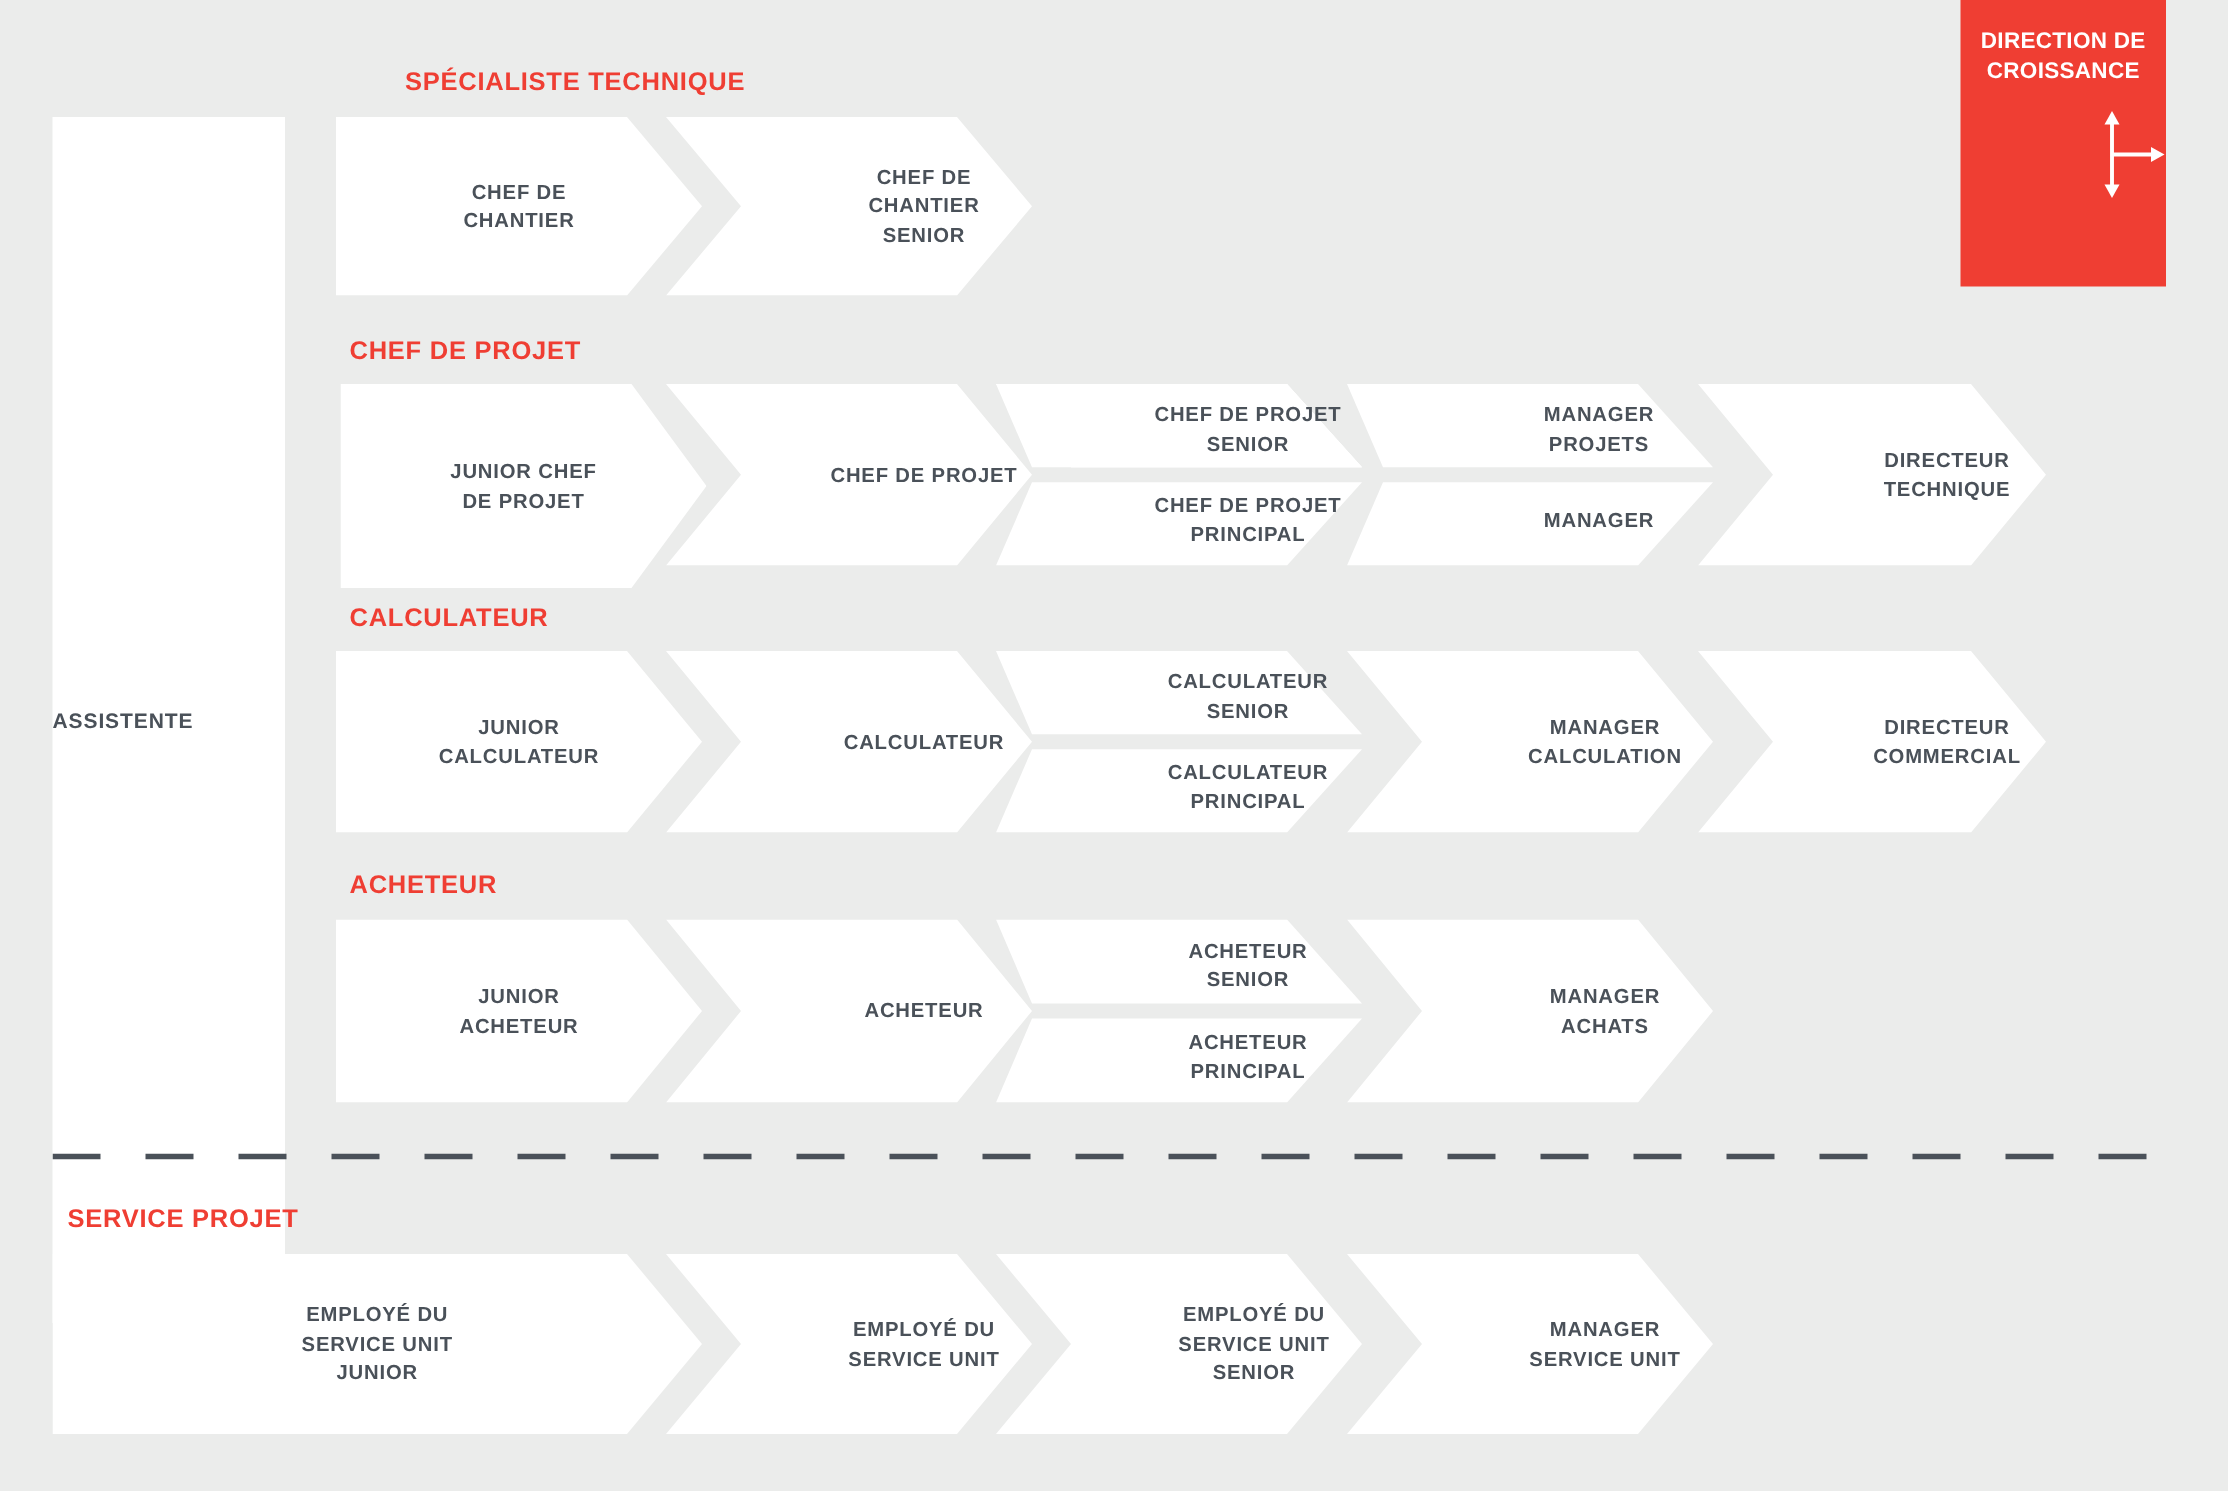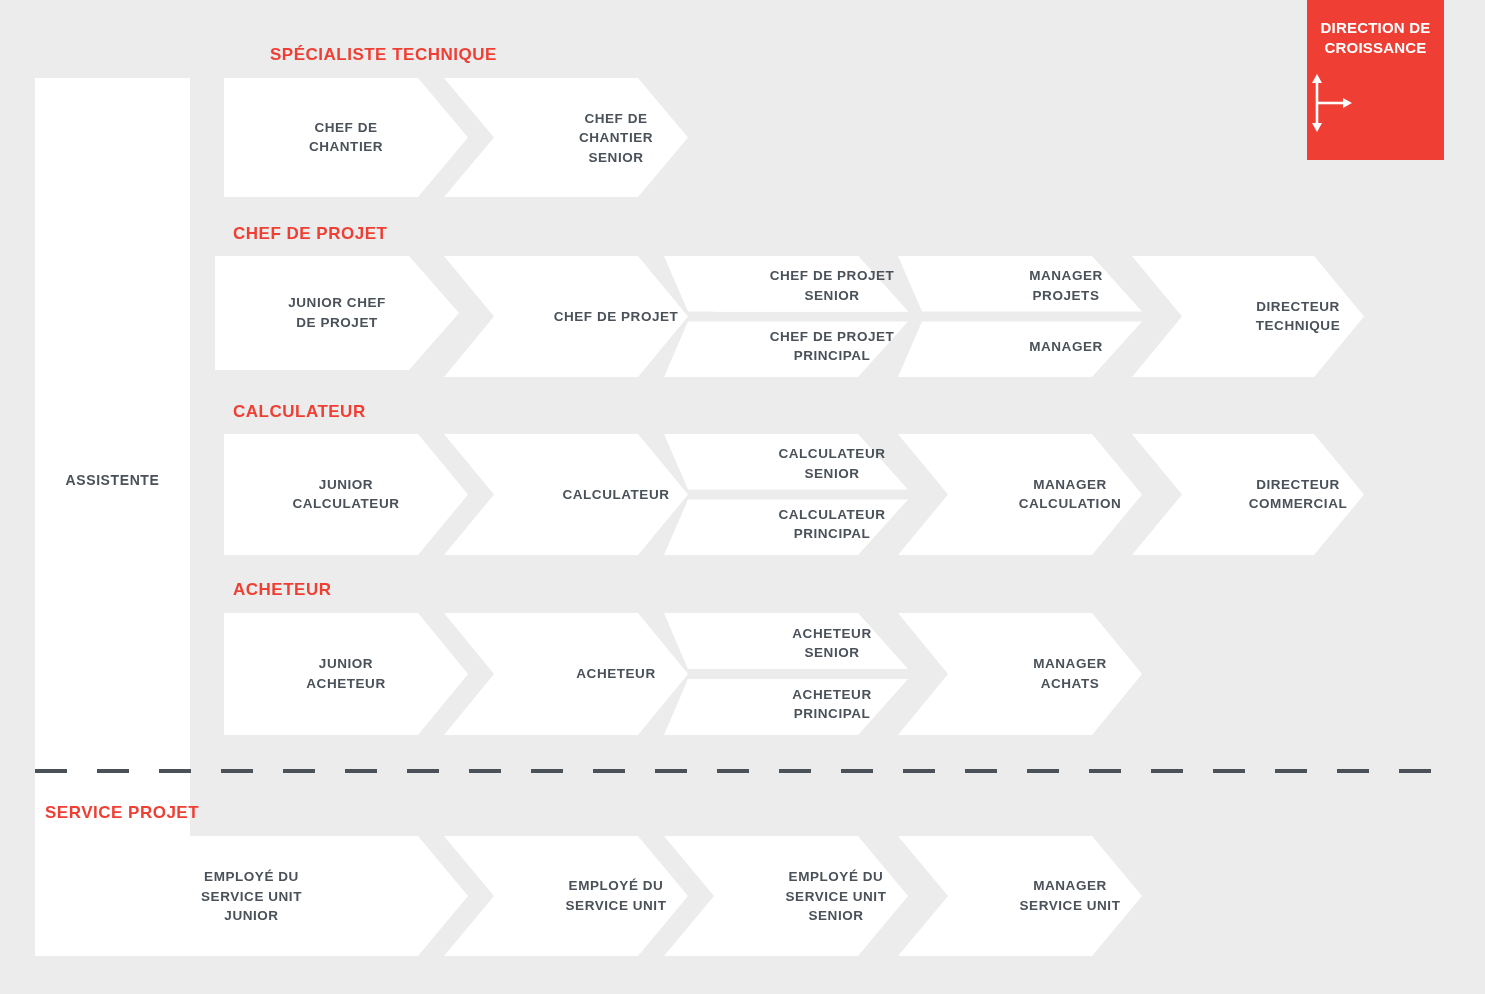--- a/index.html
+++ b/index.html
@@ -17,25 +17,25 @@
     background: #ebeceb;
     overflow: hidden;
   }
 
   
   .growth-badge {
     position: absolute;
     left: 1307px;
     top: 0px;
     width: 137px;
-    height: 160px;
+    height: 191px;
     background: #ef3e33;
     display: flex;
     flex-direction: column;
-    align-items: flex-start;
+    align-items: flex-end;
   }
   .growth-badge .gb-text {
     margin-top: 18px;
     color: #ffffff;
     font-size: 15px;
     font-weight: bold;
     line-height: 1.35;
     text-align: center;
     letter-spacing: 0.2px;
   }
@@ -46,21 +46,21 @@
   
   .assistente {
     position: absolute;
     left: 35px;
     top: 78px;
     width: 155px;
     height: 804px;
     background: #ffffff;
     display: flex;
     align-items: center;
-    justify-content: center;
+    justify-content: flex-start;
   }
   .assistente-label {
     color: #4a5159;
     font-size: 14px;
     font-weight: bold;
     letter-spacing: 0.6px;
     text-align: center;
   }
 
   
@@ -157,21 +157,21 @@
     <svg viewBox="0 0 244 119" preserveAspectRatio="none">
       <polygon points="0,0 194,0 244,59.5 194,119 0,119 50,59.5" fill="#ffffff"></polygon>
     </svg>
     <div class="chev-label single" style="padding-left:50px; padding-right:50px;">CHEF DE
 CHANTIER
 SENIOR</div>
   </div>
 
   <div class="lane-title" style="left:233px; top:224px;">CHEF DE PROJET</div>
 
-  <div class="chev" style="left:215px; top:256px; width:244px; height:114px;">
+  <div class="chev" style="left:227px; top:256px; width:244px; height:136px;">
     <svg viewBox="0 0 244 121" preserveAspectRatio="none">
       <polygon points="0,0 194,0 244,60.5 194,121 0,121" fill="#ffffff"></polygon>
     </svg>
     <div class="chev-label single" style="padding-right:50px;">JUNIOR CHEF
 DE PROJET</div>
   </div>
 
   <div class="chev" style="left:444px; top:256px; width:244px; height:121px;">
     <svg viewBox="0 0 244 121" preserveAspectRatio="none">
       <polygon points="0,0 194,0 244,60.5 194,121 0,121 50,60.5" fill="#ffffff"></polygon>

